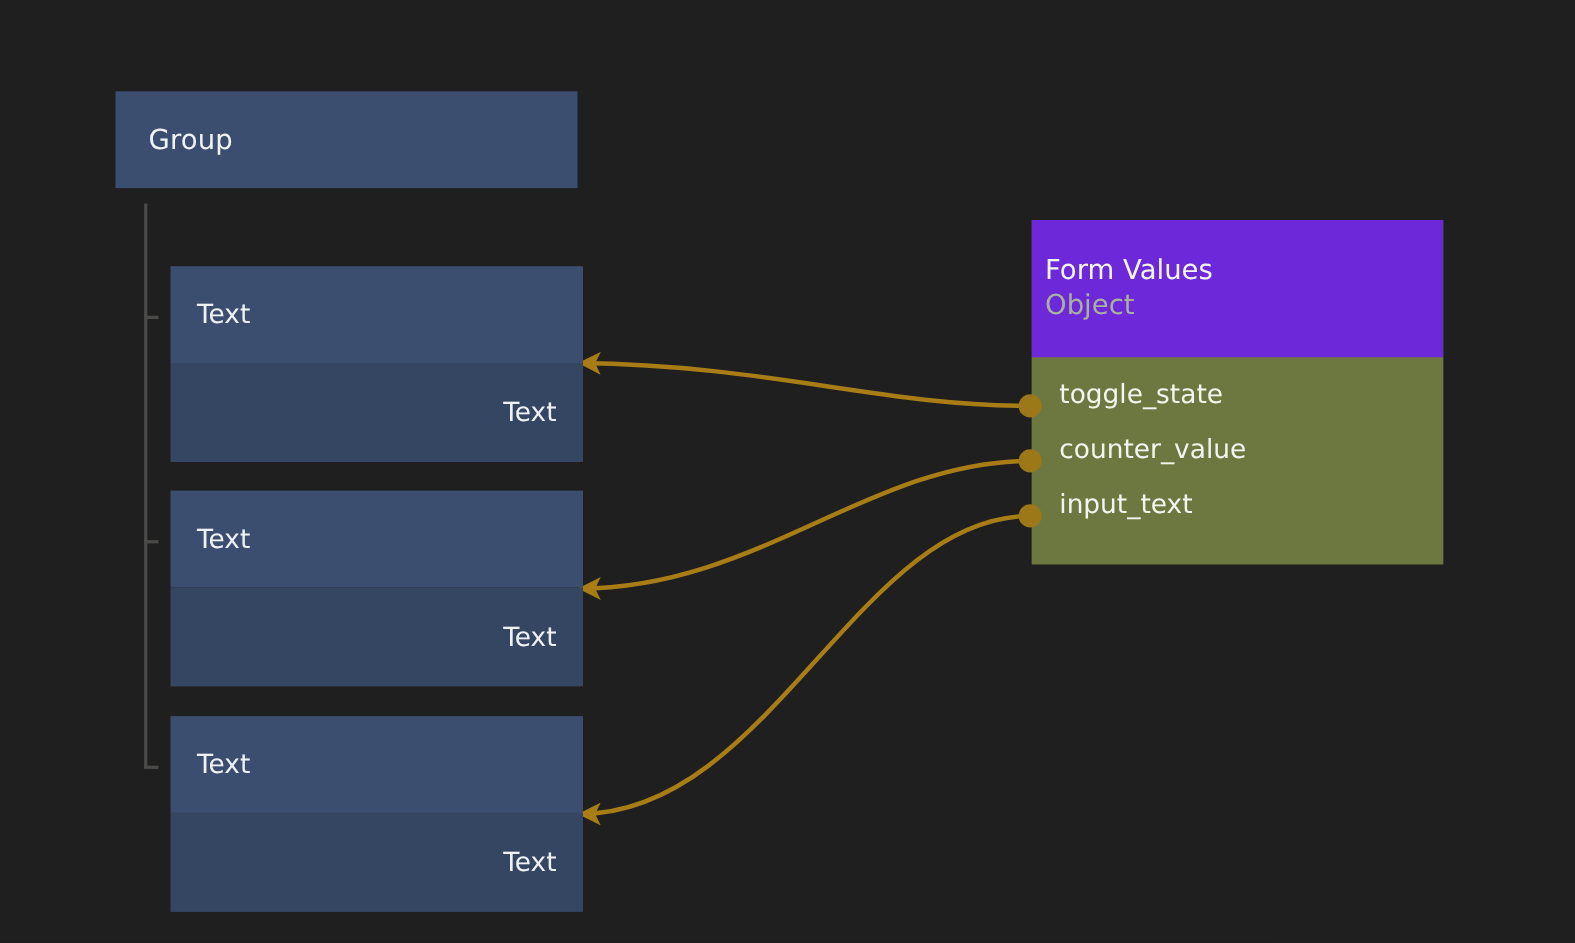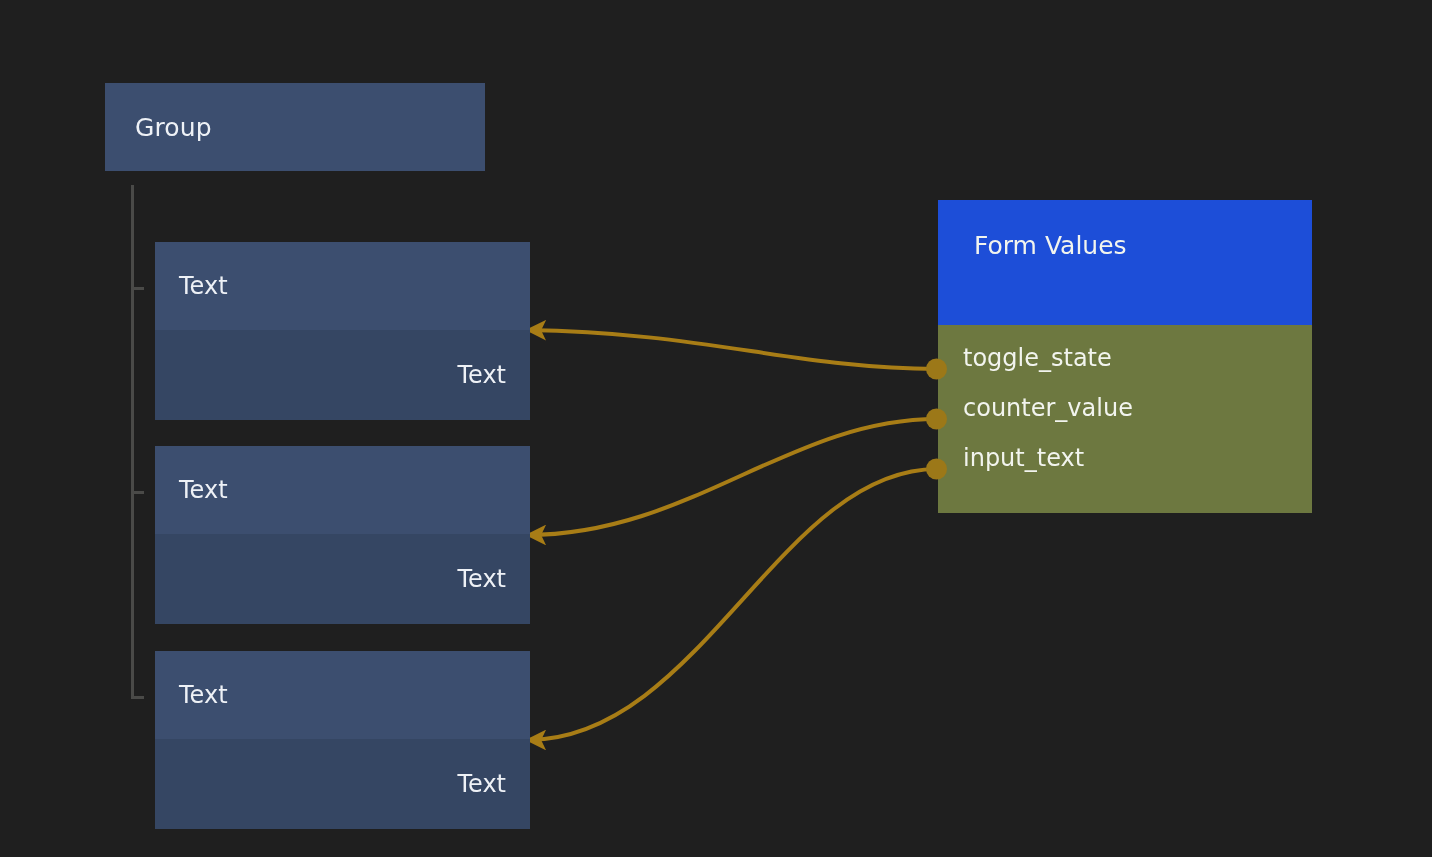--- a/index.html
+++ b/index.html
@@ -38,20 +38,21 @@
 
   
   .group-node {
     position: absolute;
     left: 105px;
     top: 83px;
     width: 380px;
     height: 88px;
     background: #3c4e6f;
     z-index: 2;
+    padding-left: 40px;
   }
   .group-node .group-title {
     position: absolute;
     left: 30px;
     top: 50%;
     transform: translateY(-50%);
     color: #eef1f6;
     font-size: 25px;
     font-weight: 400;
     letter-spacing: 0.1px;
@@ -129,25 +130,25 @@
     left: 938px;
     top: 200px;
     width: 374px;
     height: 313px;
     z-index: 2;
     display: flex;
     flex-direction: column;
     background: #6d7840;
   }
   .object-head {
-    background: #1d4ed8;
+    background: #6d28d9;
     height: 125px;
     flex: none;
     position: relative;
-    padding: 30px 0 0 36px;
+    padding: 30px 0 0 12px;
     box-sizing: border-box;
   }
   .object-head .obj-title {
     display: block;
     color: #f2f4ee;
     font-size: 25px;
     line-height: 31px;
     font-weight: 400;
     white-space: nowrap;
   }
@@ -243,20 +244,21 @@
       <span class="card-title">Text</span>
     </div>
     <div class="card-body">
       <span class="card-port-label">Text</span>
     </div>
   </div>
 
   <div class="object-node">
     <div class="object-head">
       <span class="obj-title">Form Values</span>
+      <span class="obj-subtitle">Object</span>
     </div>
     <div class="object-body">
 
       <div class="port-row" id="port-0">
         <span class="port-dot"></span>
         <span class="port-name">toggle_state</span>
       </div>
 
       <div class="port-row" id="port-2">
         <span class="port-dot"></span>

